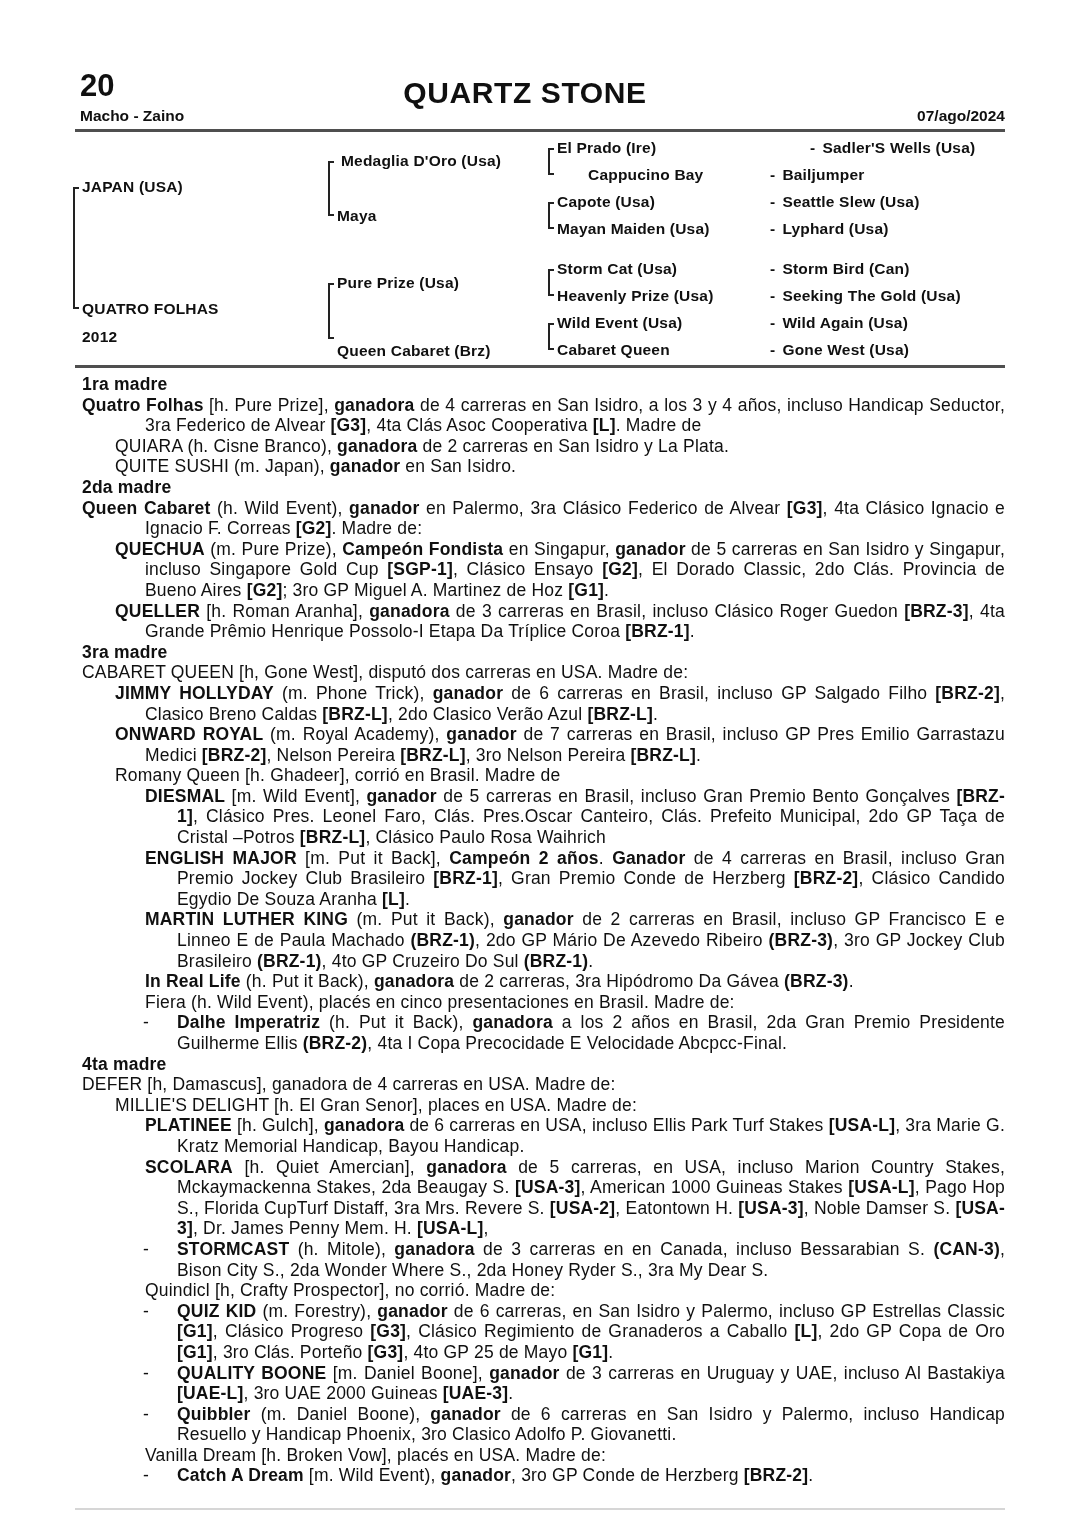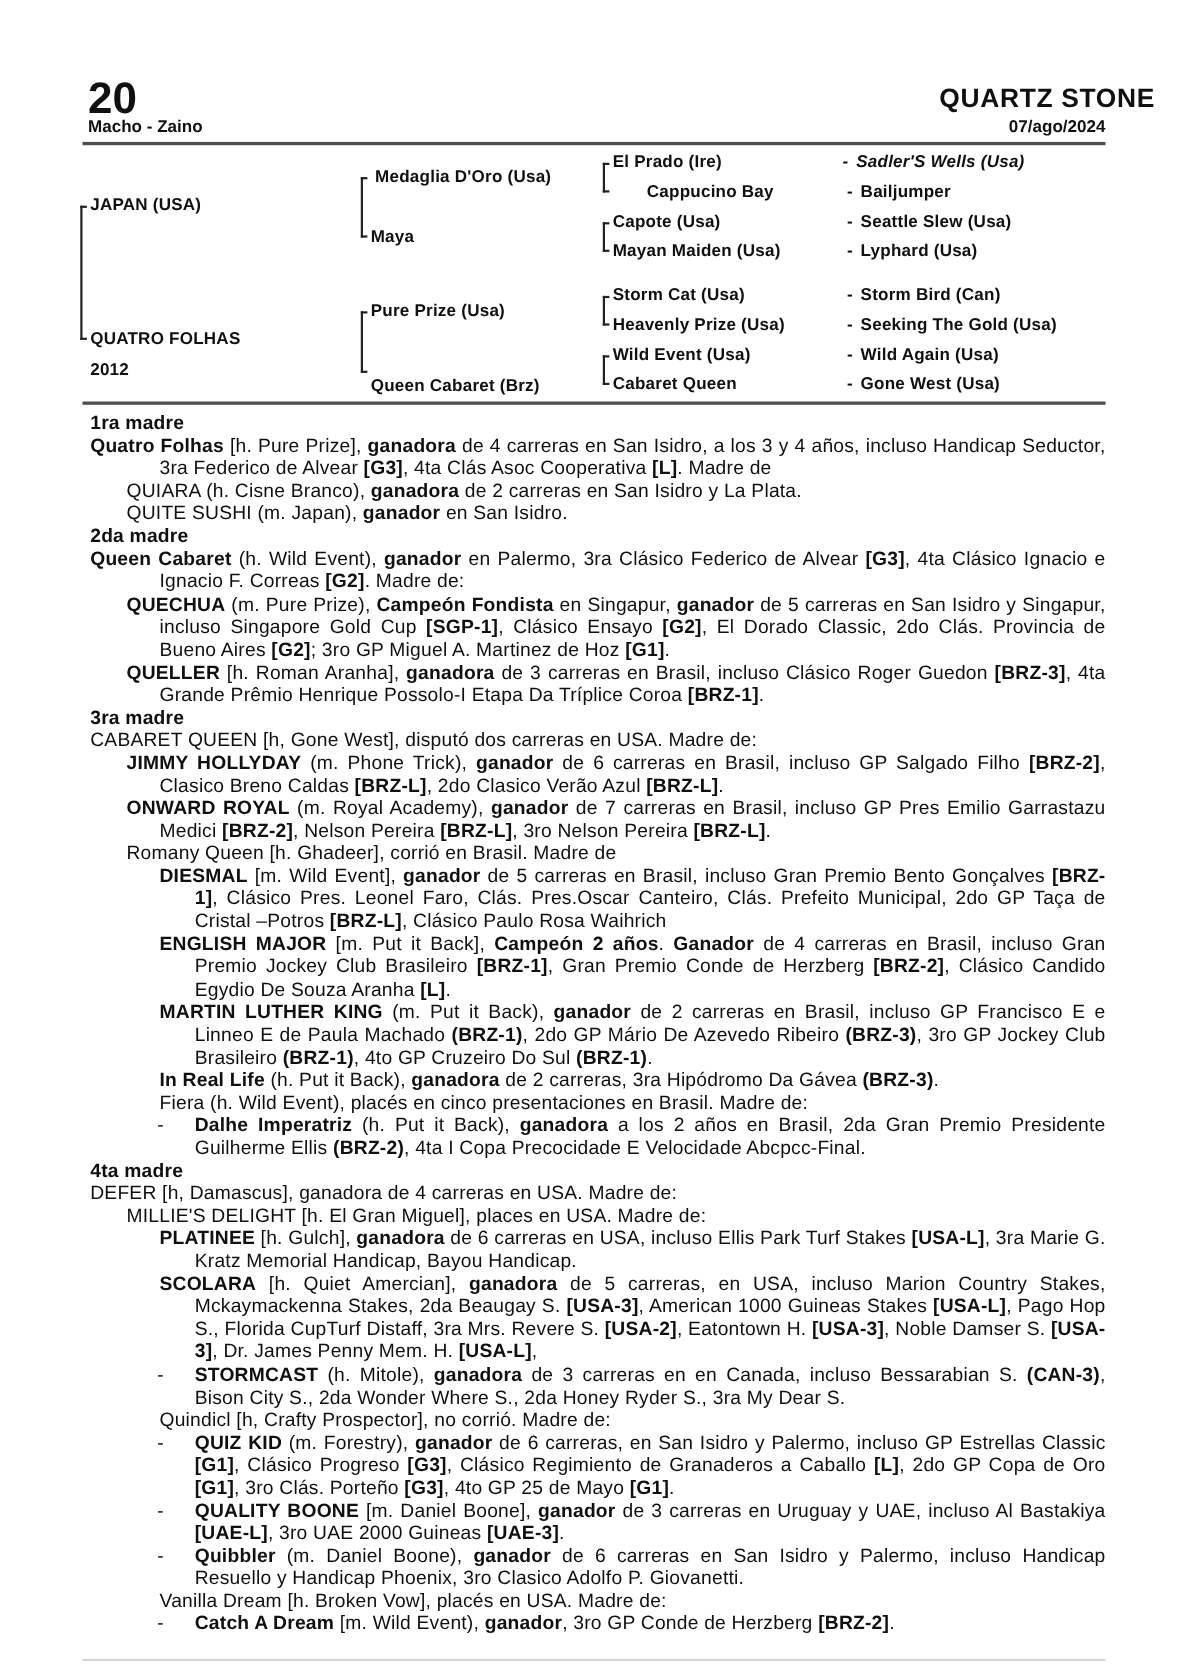--- a/index.html
+++ b/index.html
@@ -1,22 +1,22 @@
 <!DOCTYPE html>
 <html><head>
 <meta charset="utf-8">
 <style>
   html,body{margin:0;padding:0;background:#ffffff;}
   .page{
     position:relative;width:1080px;height:1525px;background:#ffffff;overflow:hidden;
     font-family:"Liberation Sans","DejaVu Sans",sans-serif;color:#101010;
   }
   
-  .page-number{position:absolute;left:80px;top:68px;font-size:40px;font-weight:bold;letter-spacing:0px;}
-  .page-title{position:absolute;left:0;right:30px;top:76px;text-align:right;font-size:24px;font-weight:bold;letter-spacing:0.6px;}
+  .page-number{position:absolute;left:80px;top:68px;font-size:31px;font-weight:bold;letter-spacing:0px;}
+  .page-title{position:absolute;left:0;right:30px;top:76px;text-align:center;font-size:30px;font-weight:bold;letter-spacing:0.6px;}
   .subtitle-left{position:absolute;left:80px;top:107px;font-size:15.5px;font-weight:bold;}
   .subtitle-right{position:absolute;right:75px;top:107px;font-size:15.5px;font-weight:bold;}
   .rule{position:absolute;left:75px;width:930px;background:#4f4f4f;}
   .rule-header{top:129px;height:2.5px;}
   .rule-pedigree{top:365px;height:2.5px;}
   .rule-bottom{top:1508px;height:2px;background:#d6d6d6;}
   
   .pedigree{position:absolute;left:0;top:132px;width:1080px;height:233px;}
   .ped-name{position:absolute;font-weight:bold;font-size:15.5px;letter-spacing:0.2px;white-space:nowrap;}
   .bracket{position:absolute;width:6px;border-left:2px solid #222;border-top:2px solid #222;border-bottom:2px solid #222;box-sizing:border-box;}
@@ -64,21 +64,21 @@
     <div class="bracket" style="left:548px;top:191px;height:27px;"></div>
     <div class="ped-name" style="left:557px;top:7px;">El Prado (Ire)</div>
     <div class="ped-name" style="left:588px;top:34px;">Cappucino Bay</div>
     <div class="ped-name" style="left:557px;top:61px;">Capote (Usa)</div>
     <div class="ped-name" style="left:557px;top:88px;">Mayan Maiden (Usa)</div>
     <div class="ped-name" style="left:557px;top:128px;">Storm Cat (Usa)</div>
     <div class="ped-name" style="left:557px;top:155px;">Heavenly Prize (Usa)</div>
     <div class="ped-name" style="left:557px;top:182px;">Wild Event (Usa)</div>
     <div class="ped-name" style="left:557px;top:209px;">Cabaret Queen</div>
 
-    <div class="ped-name" style="left:766px;top:7px;font-style:italic;"><span class="g4dash">-</span><span>Sadler'S Wells (Usa)</span></div>
+    <div class="ped-name" style="left:810px;top:7px;"><span class="g4dash">-</span><span>Sadler'S Wells (Usa)</span></div>
     <div class="ped-name" style="left:770px;top:34px;"><span class="g4dash">-</span><span>Bailjumper</span></div>
     <div class="ped-name" style="left:770px;top:61px;"><span class="g4dash">-</span><span>Seattle Slew (Usa)</span></div>
     <div class="ped-name" style="left:770px;top:88px;"><span class="g4dash">-</span><span>Lyphard (Usa)</span></div>
     <div class="ped-name" style="left:770px;top:128px;"><span class="g4dash">-</span><span>Storm Bird (Can)</span></div>
     <div class="ped-name" style="left:770px;top:155px;"><span class="g4dash">-</span><span>Seeking The Gold (Usa)</span></div>
     <div class="ped-name" style="left:770px;top:182px;"><span class="g4dash">-</span><span>Wild Again (Usa)</span></div>
     <div class="ped-name" style="left:770px;top:209px;"><span class="g4dash">-</span><span>Gone West (Usa)</span></div>
   </div>
 
   <div class="rule rule-pedigree"></div>
@@ -98,21 +98,21 @@
       <p class="para l1"><span class="b">ONWARD ROYAL</span><span class="r"> (m. Royal Academy), </span><span class="b">ganador</span><span class="r"> de 7 carreras en Brasil, incluso GP Pres Emilio Garrastazu Medici </span><span class="b">[BRZ-2]</span><span class="r">, Nelson Pereira </span><span class="b">[BRZ-L]</span><span class="r">, 3ro Nelson Pereira </span><span class="b">[BRZ-L]</span><span class="r">.</span></p>
       <p class="para l1"><span class="r">Romany Queen [h. Ghadeer], corrió en Brasil. Madre de</span></p>
       <p class="para l2"><span class="b">DIESMAL</span><span class="r"> [m. Wild Event], </span><span class="b">ganador</span><span class="r"> de 5 carreras en Brasil, incluso Gran Premio Bento Gonçalves </span><span class="b">[BRZ-1]</span><span class="r">, Clásico Pres. Leonel Faro, Clás. Pres.Oscar Canteiro, Clás. Prefeito Municipal, 2do GP Taça de Cristal –Potros </span><span class="b">[BRZ-L]</span><span class="r">, Clásico Paulo Rosa Waihrich</span></p>
       <p class="para l2"><span class="b">ENGLISH MAJOR</span><span class="r"> [m. Put it Back], </span><span class="b">Campeón 2 años</span><span class="r">. </span><span class="b">Ganador</span><span class="r"> de 4 carreras en Brasil, incluso Gran Premio Jockey Club Brasileiro </span><span class="b">[BRZ-1]</span><span class="r">, Gran Premio Conde de Herzberg </span><span class="b">[BRZ-2]</span><span class="r">, Clásico Candido Egydio De Souza Aranha </span><span class="b">[L]</span><span class="r">.</span></p>
       <p class="para l2"><span class="b">MARTIN LUTHER KING</span><span class="r"> (m. Put it Back), </span><span class="b">ganador</span><span class="r"> de 2 carreras en Brasil, incluso GP Francisco E e Linneo E de Paula Machado </span><span class="b">(BRZ-1)</span><span class="r">, 2do GP Mário De Azevedo Ribeiro </span><span class="b">(BRZ-3)</span><span class="r">, 3ro GP Jockey Club Brasileiro </span><span class="b">(BRZ-1)</span><span class="r">, 4to GP Cruzeiro Do Sul </span><span class="b">(BRZ-1)</span><span class="r">.</span></p>
       <p class="para l2flat"><span class="b">In Real Life</span><span class="r"> (h. Put it Back), </span><span class="b">ganadora</span><span class="r"> de 2 carreras, 3ra Hipódromo Da Gávea </span><span class="b">(BRZ-3)</span><span class="r">.</span></p>
       <p class="para l2flat"><span class="r">Fiera (h. Wild Event), placés en cinco presentaciones en Brasil. Madre de:</span></p>
       <p class="para ldash"><span class="dash">-</span><span class="b">Dalhe Imperatriz</span><span class="r"> (h. Put it Back), </span><span class="b">ganadora</span><span class="r"> a los 2 años en Brasil, 2da Gran Premio Presidente Guilherme Ellis </span><span class="b">(BRZ-2)</span><span class="r">, 4ta I Copa Precocidade E Velocidade Abcpcc-Final.</span></p>
       <div class="sec-heading">4ta madre</div>
       <p class="para l0"><span class="r">DEFER [h, Damascus], ganadora de 4 carreras en USA. Madre de:</span></p>
-      <p class="para l1"><span class="r">MILLIE'S DELIGHT [h. El Gran Miguel], places en USA. Madre de:</span></p>
+      <p class="para l1"><span class="r">MILLIE'S DELIGHT [h. El Gran Senor], places en USA. Madre de:</span></p>
       <p class="para l2"><span class="b">PLATINEE</span><span class="r"> [h. Gulch], </span><span class="b">ganadora</span><span class="r"> de 6 carreras en USA, incluso Ellis Park Turf Stakes </span><span class="b">[USA-L]</span><span class="r">, 3ra Marie G. Kratz Memorial Handicap, Bayou Handicap.</span></p>
       <p class="para l2"><span class="b">SCOLARA</span><span class="r"> [h. Quiet Amercian], </span><span class="b">ganadora</span><span class="r"> de 5 carreras, en USA, incluso Marion Country Stakes, Mckaymackenna Stakes, 2da Beaugay S. </span><span class="b">[USA-3]</span><span class="r">, American 1000 Guineas Stakes </span><span class="b">[USA-L]</span><span class="r">, Pago Hop S., Florida CupTurf Distaff, 3ra Mrs. Revere S. </span><span class="b">[USA-2]</span><span class="r">, Eatontown H. </span><span class="b">[USA-3]</span><span class="r">, Noble Damser S. </span><span class="b">[USA-3]</span><span class="r">, Dr. James Penny Mem. H. </span><span class="b">[USA-L]</span><span class="r">,</span></p>
       <p class="para ldash"><span class="dash">-</span><span class="b">STORMCAST</span><span class="r"> (h. Mitole), </span><span class="b">ganadora</span><span class="r"> de 3 carreras en en Canada, incluso Bessarabian S. </span><span class="b">(CAN-3)</span><span class="r">, Bison City S., 2da Wonder Where S., 2da Honey Ryder S., 3ra My Dear S.</span></p>
       <p class="para l2flat"><span class="r">Quindicl [h, Crafty Prospector], no corrió. Madre de:</span></p>
       <p class="para ldash"><span class="dash">-</span><span class="b">QUIZ KID</span><span class="r"> (m. Forestry), </span><span class="b">ganador</span><span class="r"> de 6 carreras, en San Isidro y Palermo, incluso GP Estrellas Classic </span><span class="b">[G1]</span><span class="r">, Clásico Progreso </span><span class="b">[G3]</span><span class="r">, Clásico Regimiento de Granaderos a Caballo </span><span class="b">[L]</span><span class="r">, 2do GP Copa de Oro </span><span class="b">[G1]</span><span class="r">, 3ro Clás. Porteño </span><span class="b">[G3]</span><span class="r">, 4to GP 25 de Mayo </span><span class="b">[G1]</span><span class="r">.</span></p>
       <p class="para ldash"><span class="dash">-</span><span class="b">QUALITY BOONE</span><span class="r"> [m. Daniel Boone], </span><span class="b">ganador</span><span class="r"> de 3 carreras en Uruguay y UAE, incluso Al Bastakiya </span><span class="b">[UAE-L]</span><span class="r">, 3ro UAE 2000 Guineas </span><span class="b">[UAE-3]</span><span class="r">.</span></p>
       <p class="para ldash"><span class="dash">-</span><span class="b">Quibbler</span><span class="r"> (m. Daniel Boone), </span><span class="b">ganador</span><span class="r"> de 6 carreras en San Isidro y Palermo, incluso Handicap Resuello y Handicap Phoenix, 3ro Clasico Adolfo P. Giovanetti.</span></p>
       <p class="para l2flat"><span class="r">Vanilla Dream [h. Broken Vow], placés en USA. Madre de:</span></p>
       <p class="para ldash"><span class="dash">-</span><span class="b">Catch A Dream</span><span class="r"> [m. Wild Event), </span><span class="b">ganador</span><span class="r">, 3ro GP Conde de Herzberg </span><span class="b">[BRZ-2]</span><span class="r">.</span></p>
     </div>

